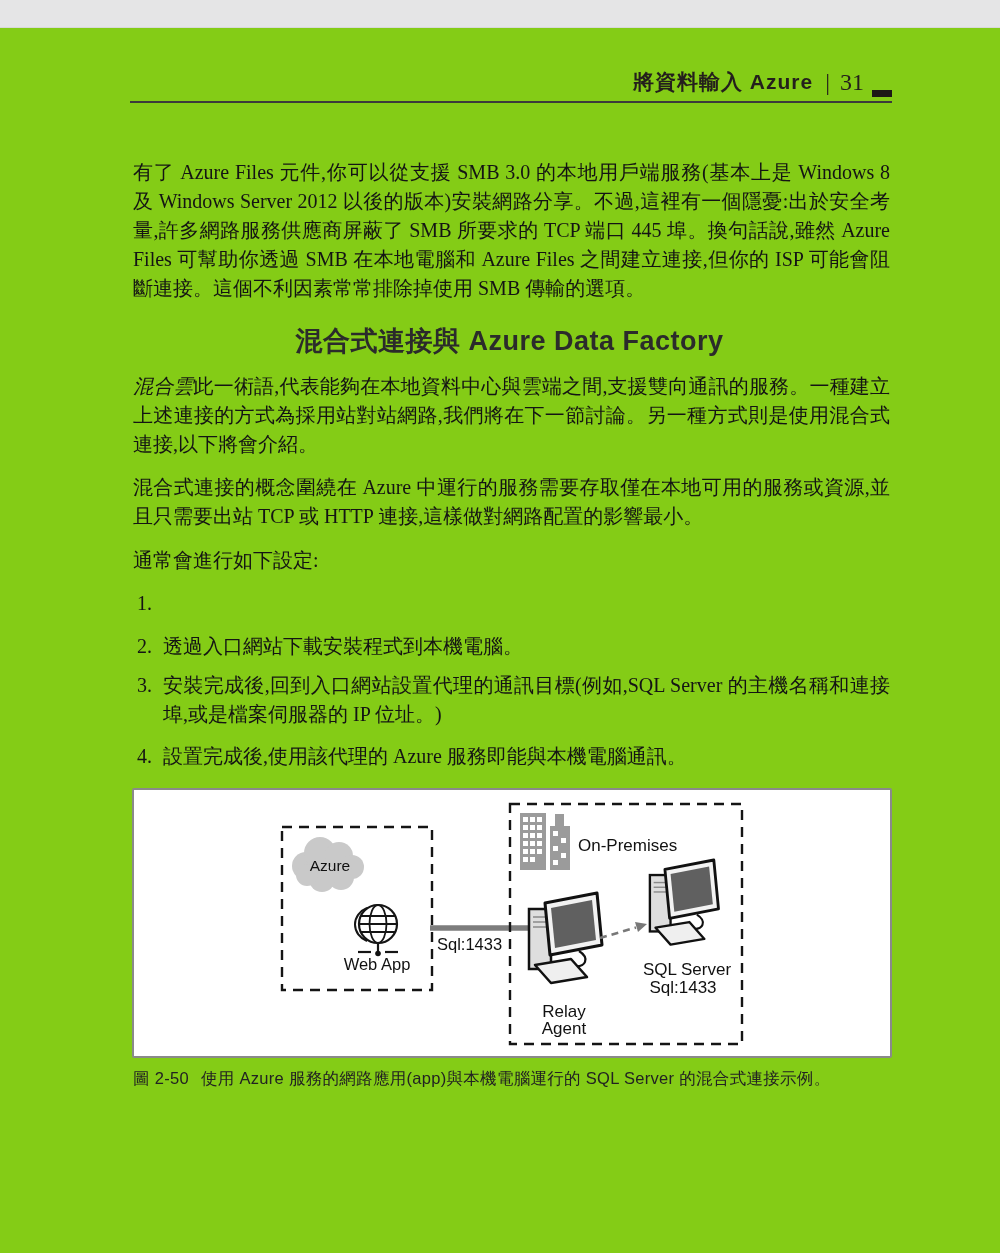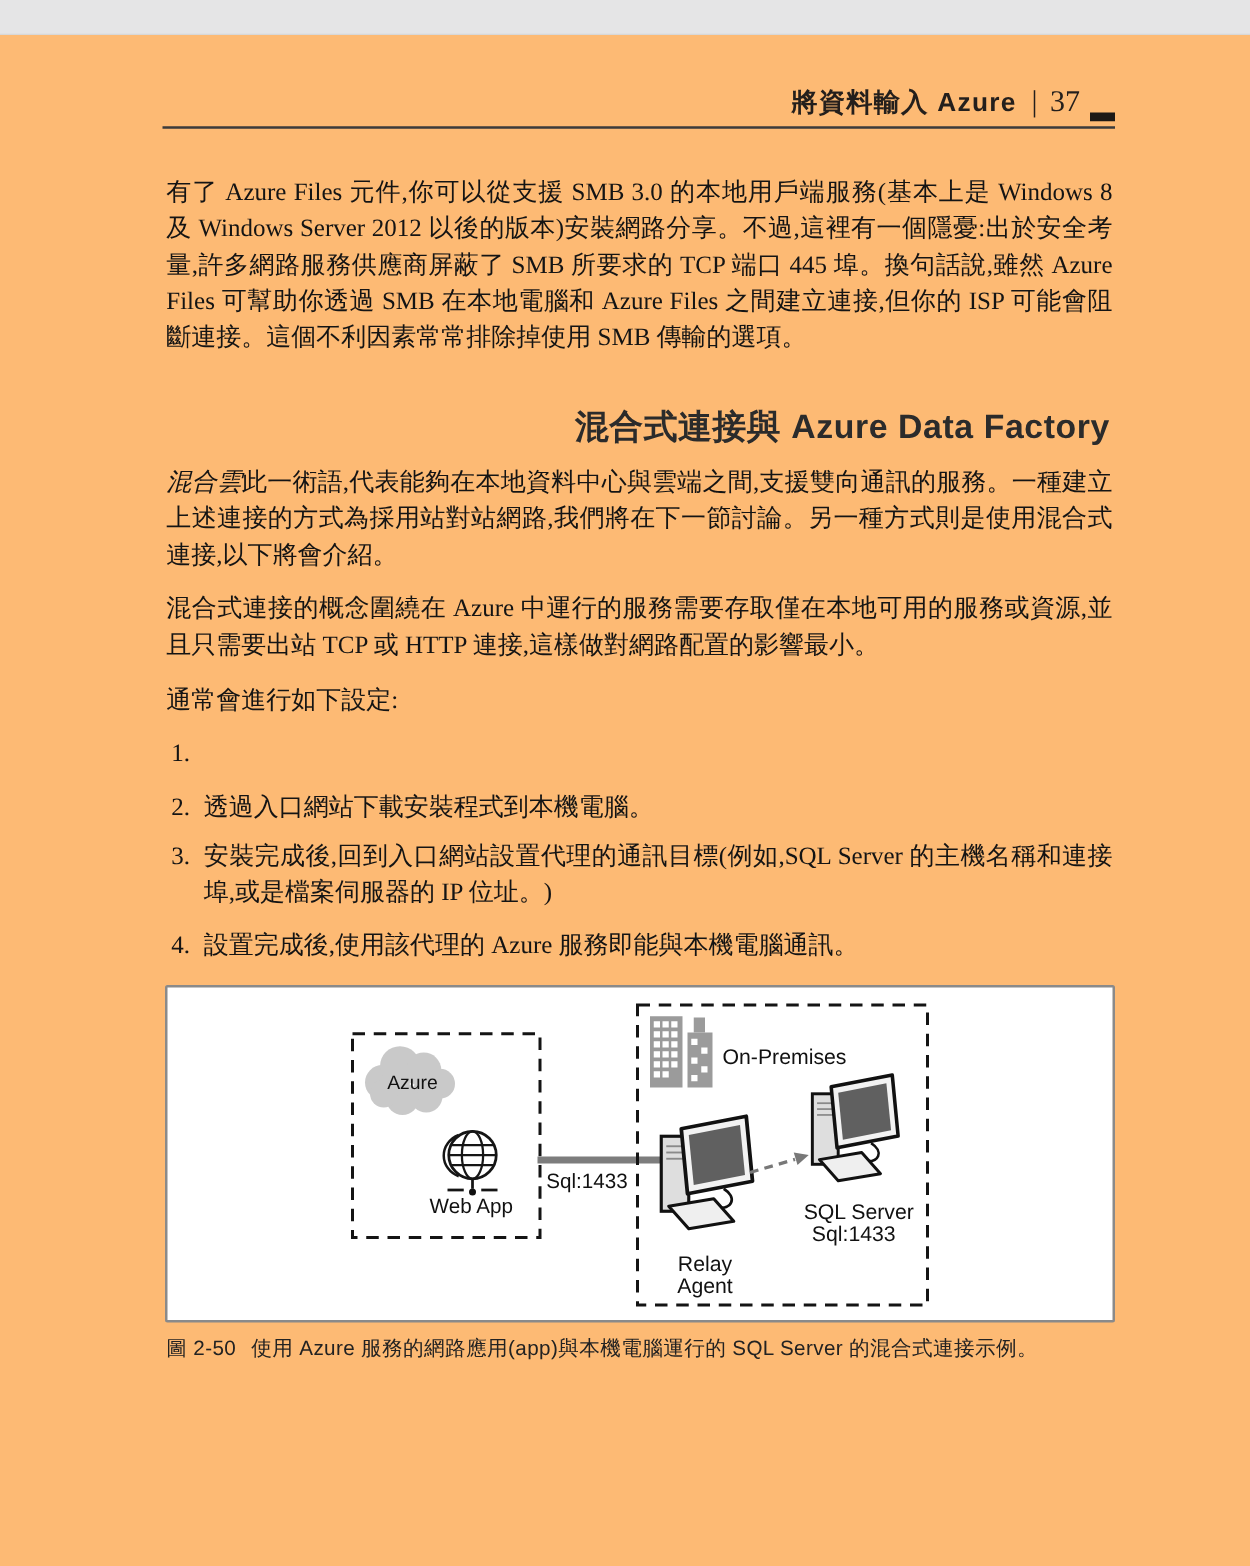--- a/index.html
+++ b/index.html
@@ -1,21 +1,21 @@
 <!DOCTYPE html>
 <html lang="zh-Hant"><head>
 <meta charset="utf-8">
 <style>
   html,body{margin:0;padding:0;}
   body{background:#fff;}
   .page{
     position:relative;
     width:1000px;
     height:1253px;
-    background:#fdba74;
+    background:#84cc16;
     overflow:hidden;
     font-family:"Liberation Serif","DejaVu Serif",serif;
     color:#1a1a1a;
   }
   .top-band{
     position:absolute;left:0;top:0;width:1000px;height:27px;
     background:#e5e5e6;border-bottom:1px solid #d8d8d8;
   }
   
   .running-head{
@@ -45,21 +45,21 @@
   .tb{
     position:absolute;left:133px;width:757px;
     font-size:20px;line-height:29px;text-align:justify;
     color:#141414;
   }
   .term{font-style:italic;}
   .section-heading{
     position:absolute;left:131px;top:323px;width:757px;
     font-family:"Liberation Sans","DejaVu Sans",sans-serif;
     font-weight:bold;font-size:27px;color:#2b2b2b;letter-spacing:0.5px;
-    text-align:right;
+    text-align:center;
   }
   .step{
     position:absolute;left:133px;width:757px;
     font-size:20px;line-height:29px;text-align:justify;
     padding-left:30px;box-sizing:border-box;color:#141414;
   }
   .step-num{position:absolute;left:4px;top:0;}
   
   .figure-frame{
     position:absolute;left:132px;top:788px;width:756px;height:266px;
@@ -80,26 +80,26 @@
 </head>
 <body>
 
 <div class="page">
 
   <div class="top-band"></div>
 
   <div class="running-head">
     <span class="rh-title">將資料輸入 Azure</span>
     <span class="rh-sep">|</span>
-    <span class="rh-num">37</span>
+    <span class="rh-num">31</span>
   </div>
   <div class="head-rule"></div>
   <div class="head-bar"></div>
 
-  <div class="tb" style="top:140px">有了 Azure Files 元件,你可以從支援 SMB 3.0 的本地用戶端服務(基本上是 Windows 8 及 Windows Server 2012 以後的版本)安裝網路分享。不過,這裡有一個隱憂:出於安全考量,許多網路服務供應商屏蔽了 SMB 所要求的 TCP 端口 445 埠。換句話說,雖然 Azure Files 可幫助你透過 SMB 在本地電腦和 Azure Files 之間建立連接,但你的 ISP 可能會阻斷連接。這個不利因素常常排除掉使用 SMB 傳輸的選項。</div>
+  <div class="tb" style="top:158px">有了 Azure Files 元件,你可以從支援 SMB 3.0 的本地用戶端服務(基本上是 Windows 8 及 Windows Server 2012 以後的版本)安裝網路分享。不過,這裡有一個隱憂:出於安全考量,許多網路服務供應商屏蔽了 SMB 所要求的 TCP 端口 445 埠。換句話說,雖然 Azure Files 可幫助你透過 SMB 在本地電腦和 Azure Files 之間建立連接,但你的 ISP 可能會阻斷連接。這個不利因素常常排除掉使用 SMB 傳輸的選項。</div>
 
   <div class="section-heading">混合式連接與 Azure Data Factory</div>
 
   <div class="tb" style="top:372px"><span class="term">混合雲</span><span>此一術語,代表能夠在本地資料中心與雲端之間,支援雙向通訊的服務。一種建立上述連接的方式為採用站對站網路,我們將在下一節討論。另一種方式則是使用混合式連接,以下將會介紹。</span></div>
 
   <div class="tb" style="top:546px">通常會進行如下設定:</div>
 
   <div class="tb" style="top:473px">混合式連接的概念圍繞在 Azure 中運行的服務需要存取僅在本地可用的服務或資源,並且只需要出站 TCP 或 HTTP 連接,這樣做對網路配置的影響最小。</div>
 
   <div class="step" style="top:589px">

